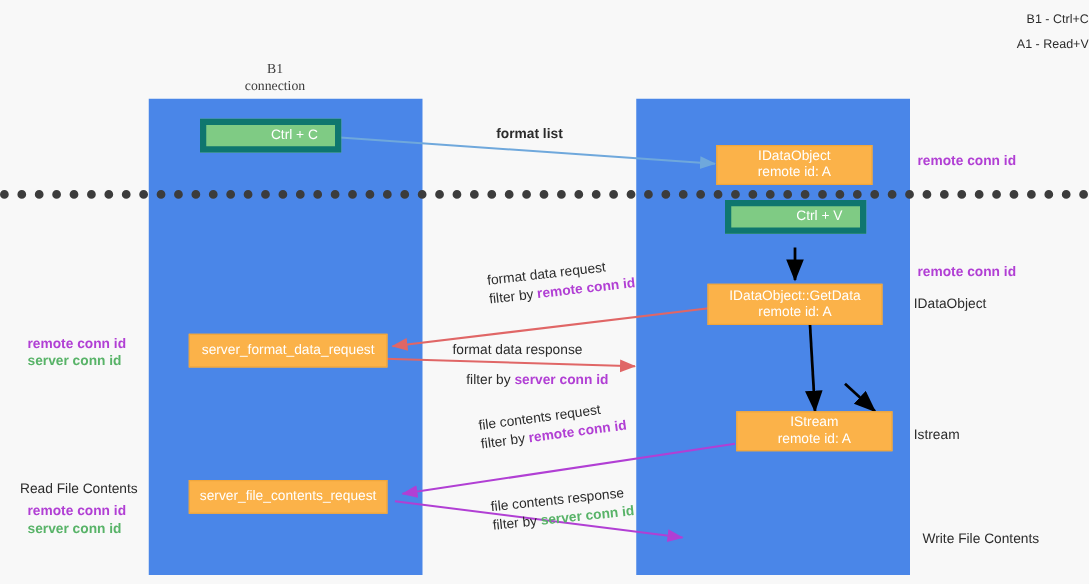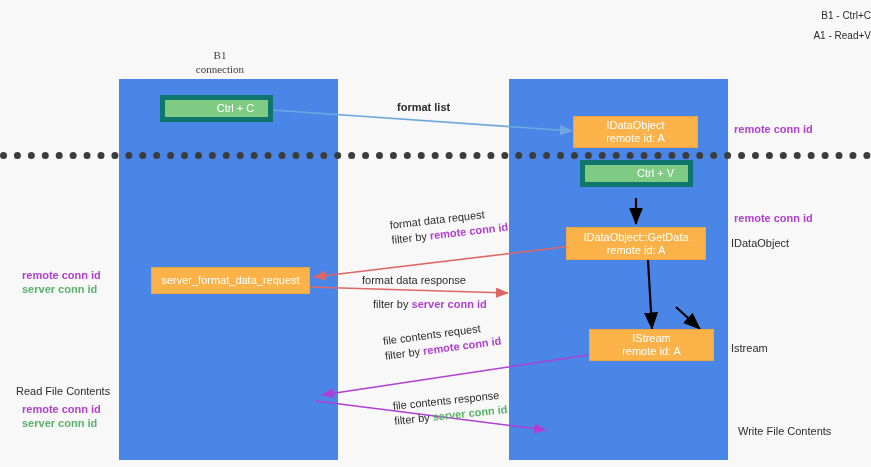--- a/index.html
+++ b/index.html
@@ -166,20 +166,23 @@
   <div class="node orange" style="left:151px; top:267px; width:159px; height:27px;">
     <div>server_format_data_request</div>
   </div>
 
 
   <div class="node orange" style="left:589px; top:329px; width:125px; height:32px;">
     <div>IStream</div>
     <div>remote id: A</div>
   </div>
 
+  <div class="node orange" style="left:151px; top:384px; width:159px; height:27px;">
+    <div>server_file_contents_request</div>
+  </div>
 
 
   <div class="edge-label" style="left:397px; top:100px;font-weight:bold;">format list</div>
 
   <div class="edge-label" style="left:389px; top:218px; transform: rotate(-6.5deg); transform-origin: left top;">
     <div>format data request</div>
     <div><span>filter by </span><span class="purple">remote conn id</span></div>
   </div>
 
   <div class="edge-label" style="left:362px; top:273px;">

